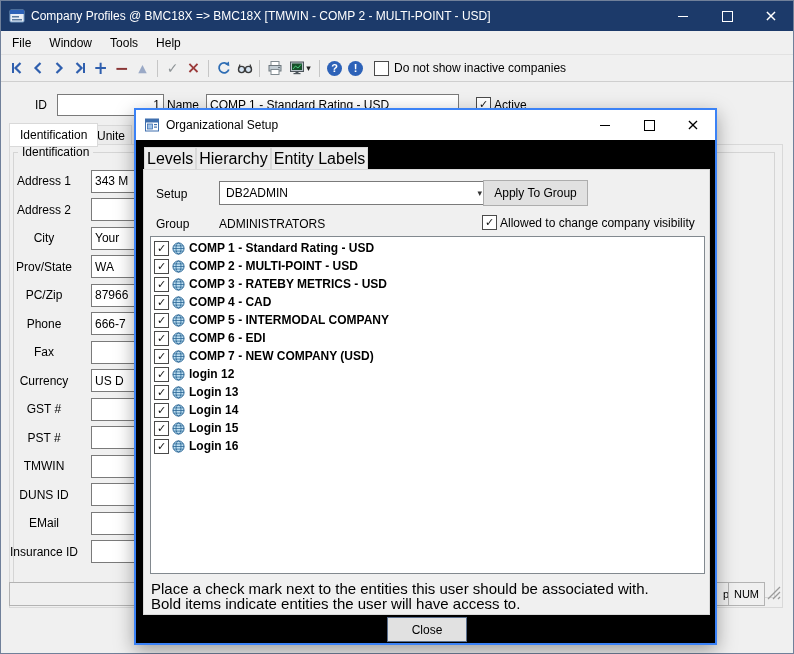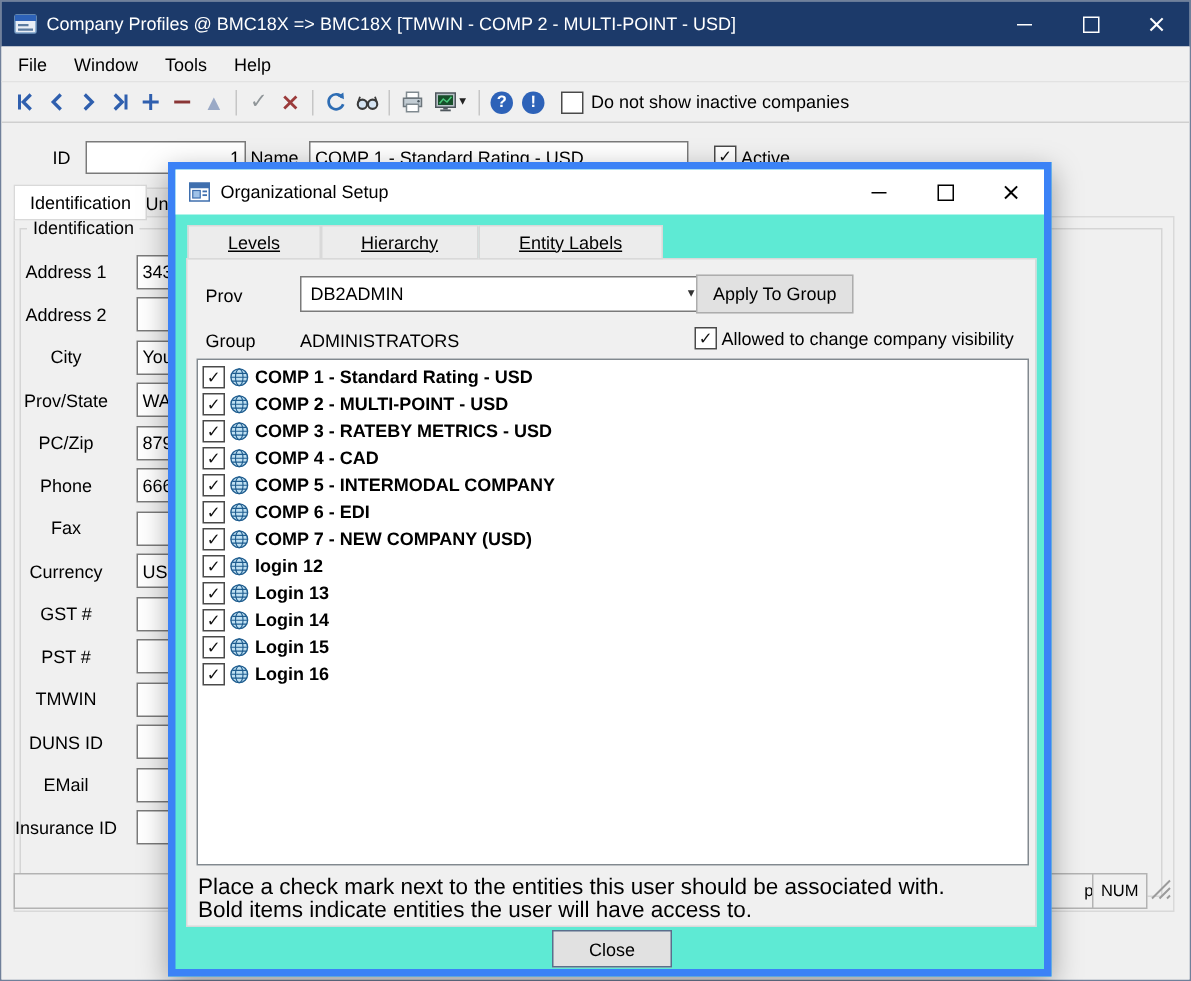--- a/index.html
+++ b/index.html
@@ -53,28 +53,28 @@
   .gtitle{position:absolute;top:-8px;left:4px;background:#f0f0f0;padding:0 4px;font-size:12px;}
 
   #form-fields{position:absolute;left:0;top:85px;width:300px;}
   .frow{height:28.5px;display:flex;align-items:center;}
   .flab{width:86px;text-align:center;margin-right:4px;font-size:12px;flex:0 0 auto;white-space:nowrap;}
   .frow input{width:170px;height:21px;}
 
   .spanel{position:absolute;height:22px;border:1px solid #b3b3b3;background:#f0f0f0;font-size:11px;display:flex;align-items:center;}
 
   
-  #dialog{position:absolute;left:112px;top:108px;width:579px;height:533px;background:#5eead4;border:5px solid #3b82f6;box-shadow:0 6px 18px rgba(0,0,0,.35);z-index:10;}
+  #dialog{position:absolute;left:134px;top:108px;width:579px;height:533px;background:#000000;border:2px solid #3b82f6;box-shadow:0 6px 18px rgba(0,0,0,.35);z-index:10;}
   #dlg-titlebar{position:absolute;left:0;top:0;right:0;height:30px;background:#fff;display:flex;align-items:center;}
   #dlg-titlebar .title{margin-left:6px;font-size:12px;color:#000;}
   #dlg-titlebar .winbtn .bar{background:#000;}
   #dlg-titlebar .winbtn .sq{border-color:#000;}
   #dlg-titlebar .winbtn .x{color:#000;}
   .dtabs{position:absolute;left:8px;top:37px;display:flex;align-items:flex-end;z-index:3;}
-  .dtab{height:21px;padding:0 26px;display:flex;align-items:center;border:1px solid #d9d9d9;background:#ececec;font-size:12px;text-decoration:underline;}
+  .dtab{height:21px;padding:0 2px;display:flex;align-items:center;border:1px solid #d9d9d9;background:#ececec;font-size:16px;}
   .dtab.active{background:#fff;height:23px;border-bottom:none;}
   #dlg-frame{position:absolute;left:7px;top:59px;width:565px;height:444px;border:1px solid #d9d9d9;background:#f0f0f0;}
   .combo{position:absolute;background:#fff;border:1px solid #7a7a7a;display:flex;align-items:center;padding:0 6px;font-size:12px;}
   .combo .arrow{margin-left:auto;font-size:9px;color:#333;}
   .btn{position:absolute;background:#e1e1e1;border:1px solid #adadad;display:flex;align-items:center;justify-content:center;font-size:12px;}
   .btn.default{border-color:#5a6e8c;}
   #entity-list{position:absolute;left:6px;top:66px;width:553px;height:334px;background:#fff;border:1px solid #82898f;overflow:hidden;padding-top:2px;}
   .entity-row{height:18px;display:flex;align-items:center;padding-left:3px;}
   .entity-row .cb{margin-right:3px;}
   .entity-row .globe{display:flex;margin-right:4px;flex:0 0 auto;}
@@ -317,21 +317,21 @@
     </div>
   </div>
 
   <div class="dtabs">
       <div class="dtab">Levels</div>
       <div class="dtab">Hierarchy</div>
       <div class="dtab">Entity Labels</div>
     </div>
 
   <div id="dlg-frame">
-    <span class="dlbl" style="left:12px;top:17px;">Prov</span>
+    <span class="dlbl" style="left:12px;top:17px;">Setup</span>
     <div class="combo" style="left:75px;top:11px;width:256px;height:22px;">
       <span>DB2ADMIN</span>
       <span class="arrow glyph">▾</span>
     </div>
     <div class="btn" style="left:339px;top:10px;width:103px;height:24px;">Apply To Group</div>
 
     <span class="dlbl" style="left:12px;top:47px;">Group</span>
     <span class="dlbl" style="left:75px;top:47px;">ADMINISTRATORS</span>
     <span class="cb checked" style="position:absolute;left:338px;top:45px;"></span>
     <span class="dlbl" style="left:356px;top:46px;">Allowed to change company visibility</span>

